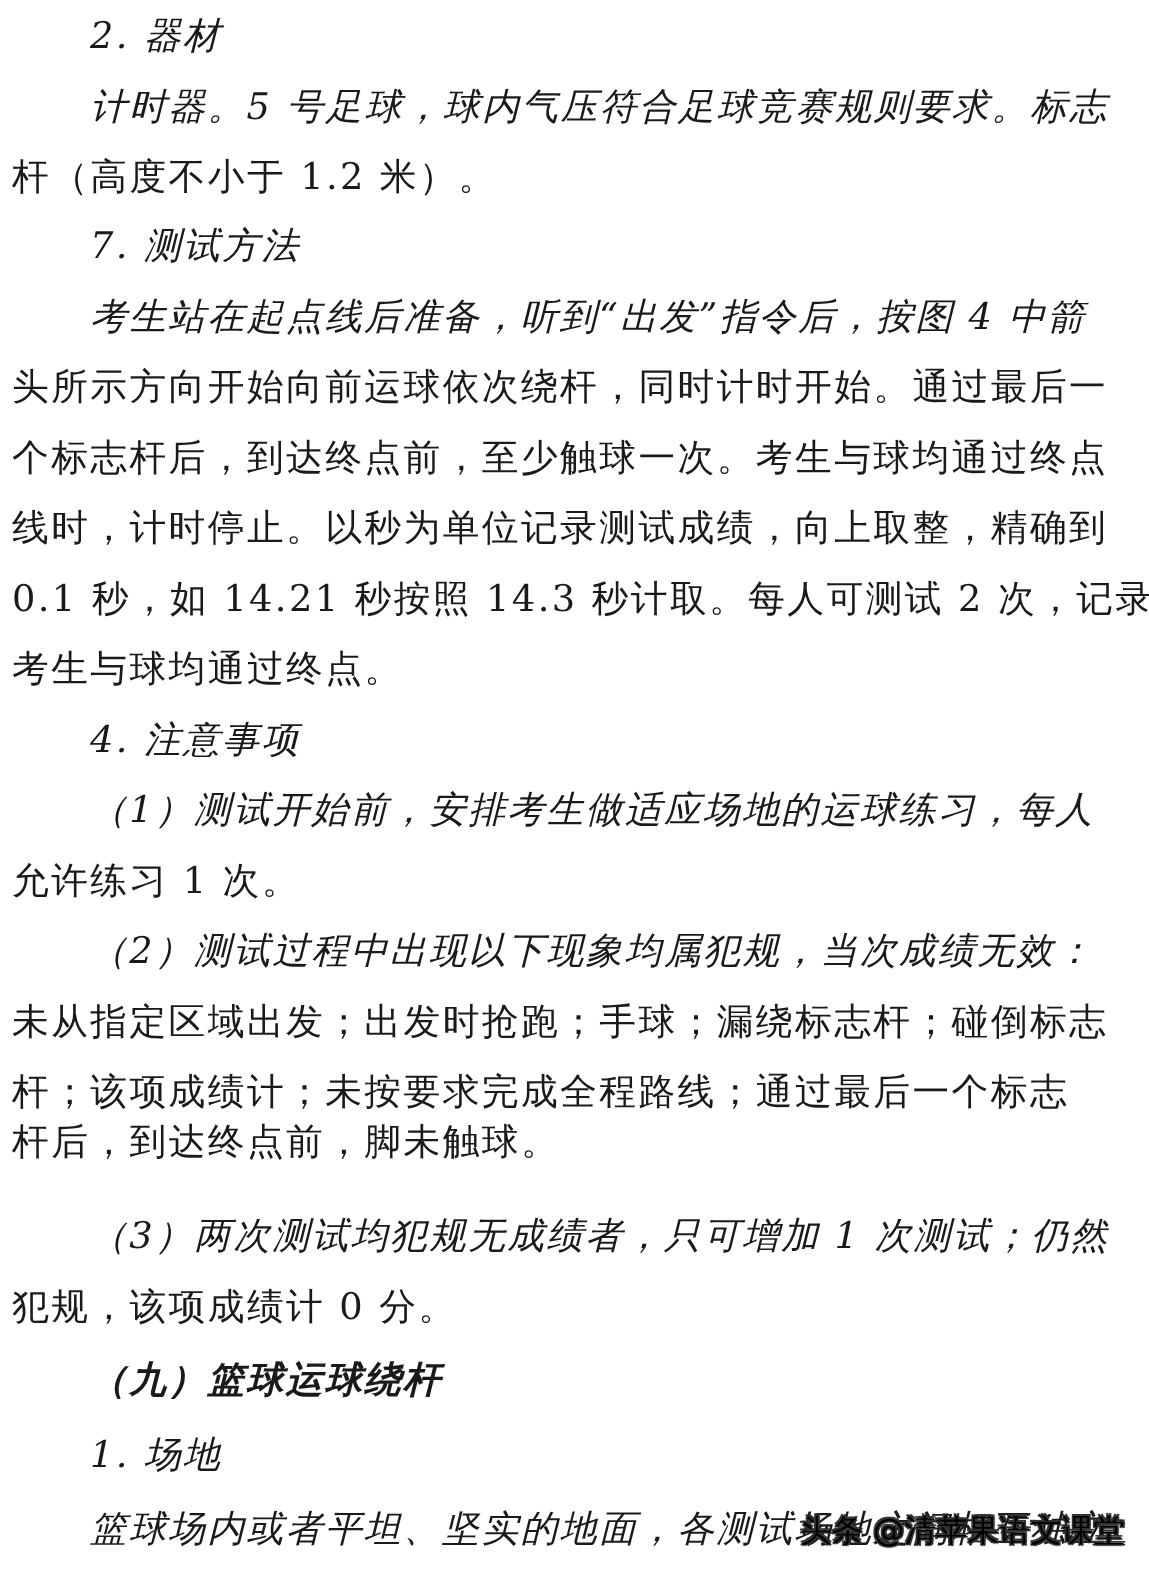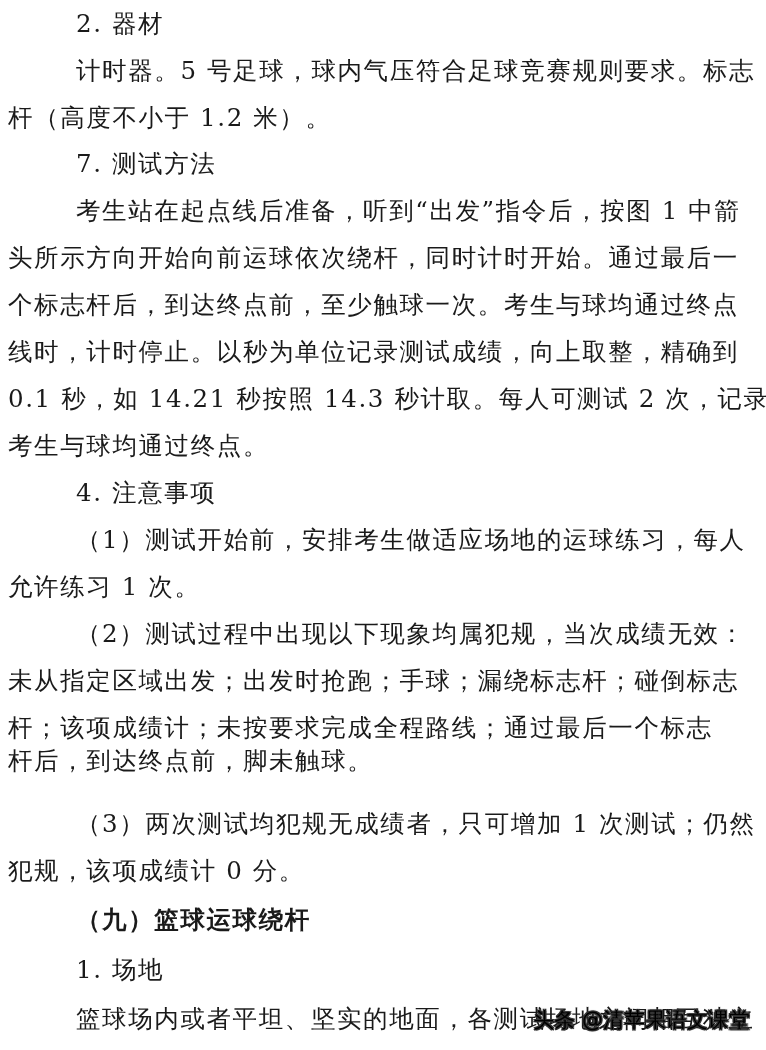--- a/index.html
+++ b/index.html
@@ -23,21 +23,21 @@
   }
   .line {
     position: absolute;
     left: 0;
     height: 47px;
     line-height: 47px;
     font-size: 24.5px;
     white-space: nowrap;
     letter-spacing: 1.6px;
   }
-  .indent { left: 68px; }
+  .indent { left: 52px; font-style: italic; }
   .heading { font-weight: normal; }
   .bold { font-weight: bold; }
   .watermark {
     position: absolute;
     right: 16px;
     top: 1006px;
     font-family: "DejaVu Sans", "Liberation Sans", sans-serif;
     font-size: 21px;
     color: #000000;
     letter-spacing: 0px;
@@ -51,21 +51,21 @@
 </head>
 <body>
 
 <div class="page">
 
   <div class="line indent heading" style="top:0px">2. 器材</div>
   <div class="line indent" style="top:47px">计时器。5 号足球，球内气压符合足球竞赛规则要求。标志</div>
   <div class="line" style="top:94px">杆（高度不小于 1.2 米）。</div>
 
   <div class="line indent heading" style="top:140px">7. 测试方法</div>
-  <div class="line indent" style="top:187px">考生站在起点线后准备，听到“出发”指令后，按图 1 中箭</div>
+  <div class="line indent" style="top:187px">考生站在起点线后准备，听到“出发”指令后，按图 4 中箭</div>
   <div class="line" style="top:234px">头所示方向开始向前运球依次绕杆，同时计时开始。通过最后一</div>
   <div class="line" style="top:281px">个标志杆后，到达终点前，至少触球一次。考生与球均通过终点</div>
   <div class="line" style="top:328px">线时，计时停止。以秒为单位记录测试成绩，向上取整，精确到</div>
   <div class="line" style="top:375px">0.1 秒，如 14.21 秒按照 14.3 秒计取。每人可测试 2 次，记录</div>
   <div class="line" style="top:422px">考生与球均通过终点。</div>
 
   <div class="line indent heading" style="top:469px">4. 注意事项</div>
   <div class="line indent" style="top:516px">（1）测试开始前，安排考生做适应场地的运球练习，每人</div>
   <div class="line" style="top:563px">允许练习 1 次。</div>
 

